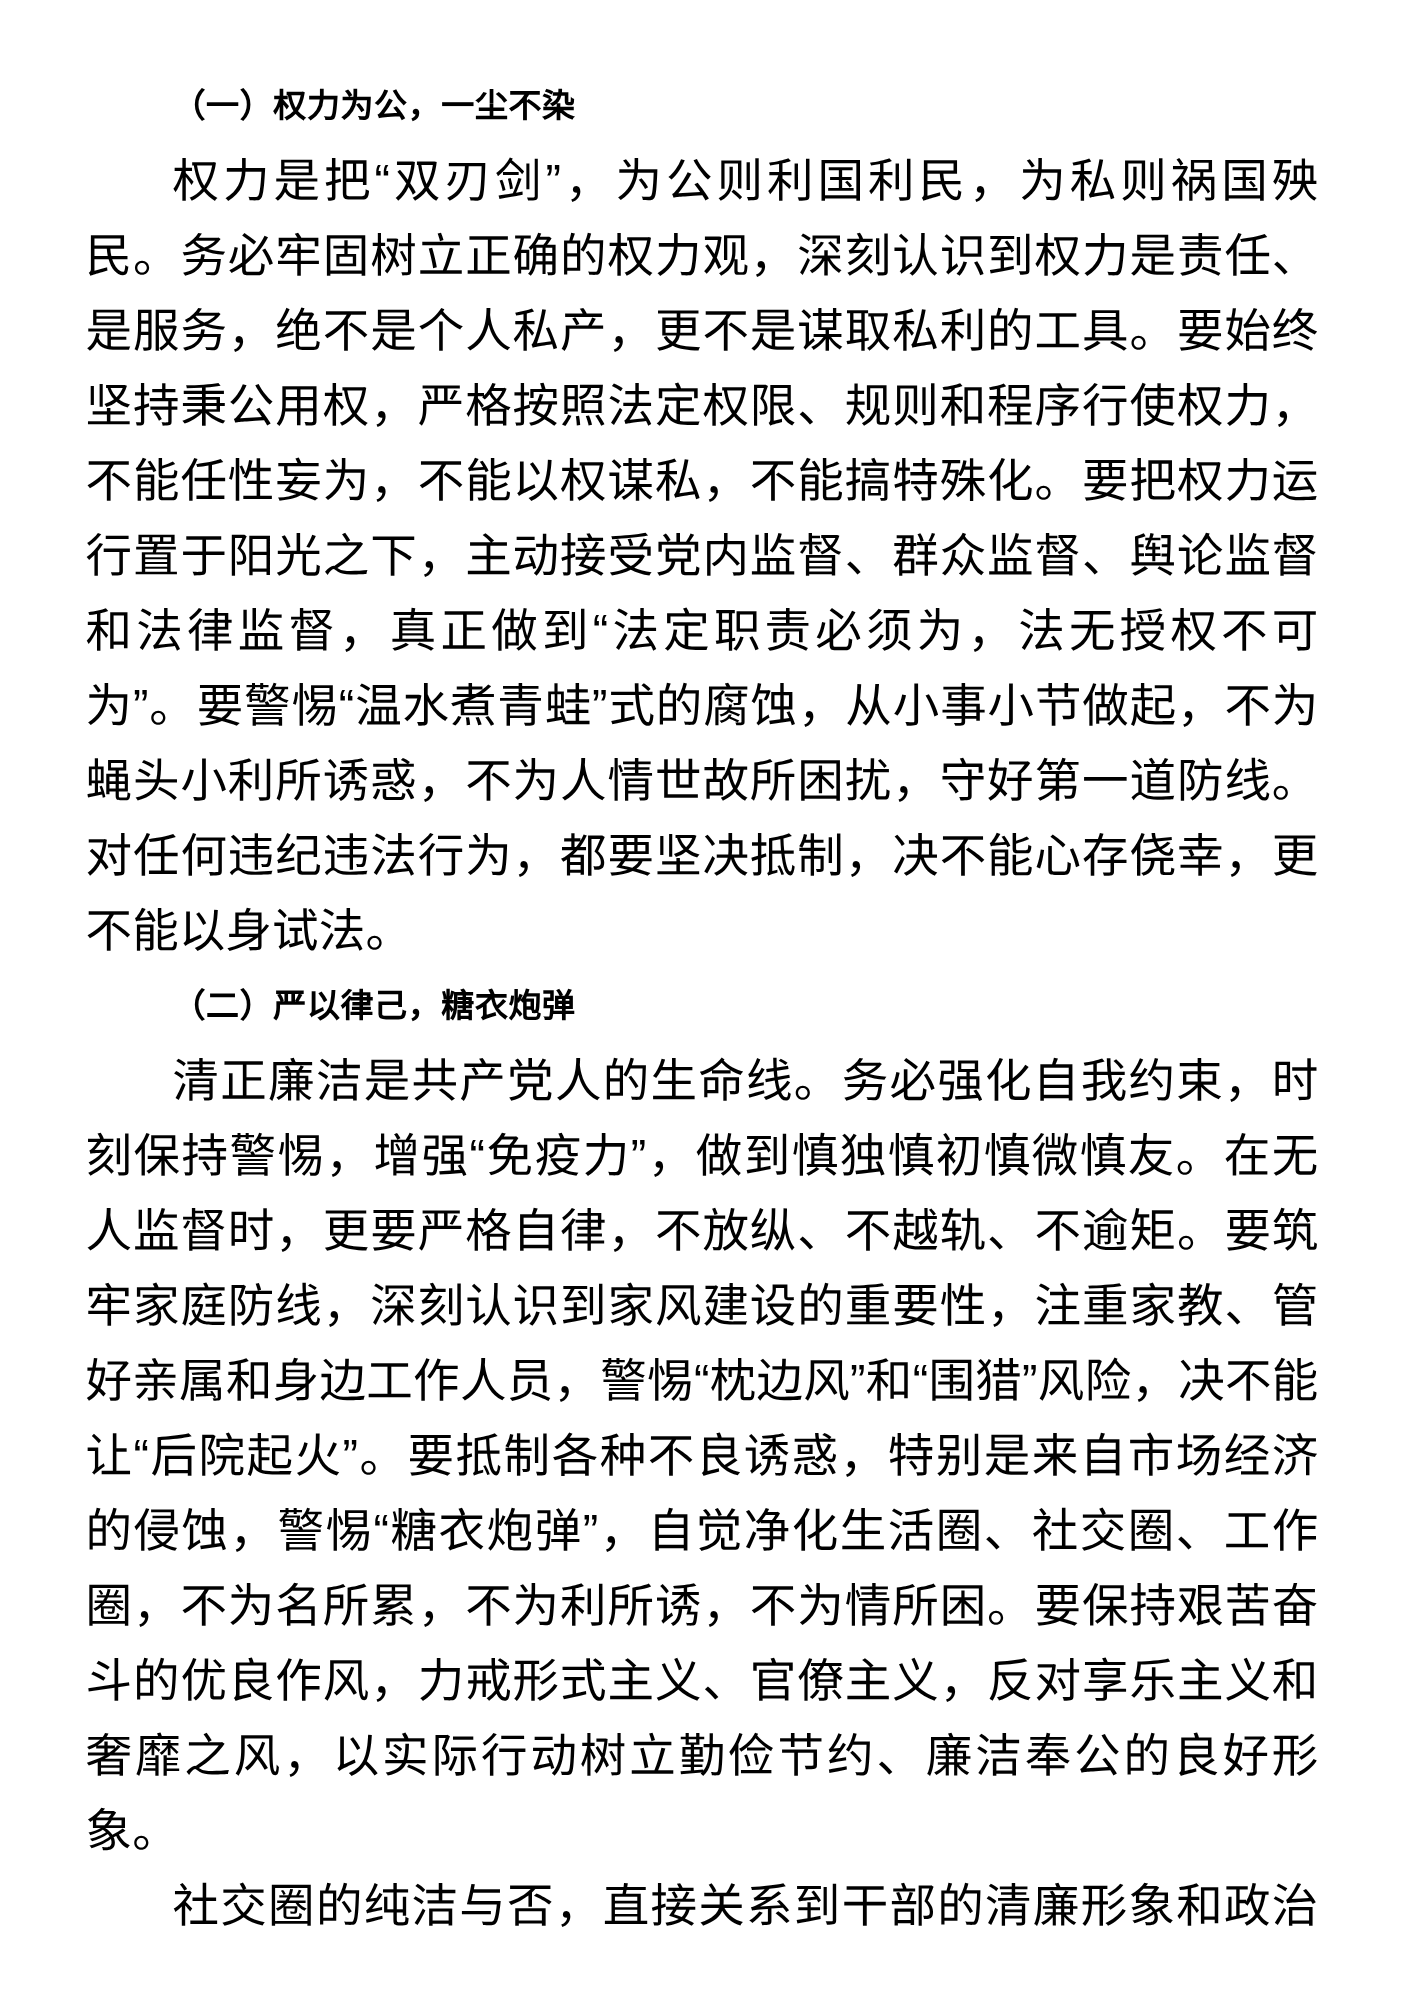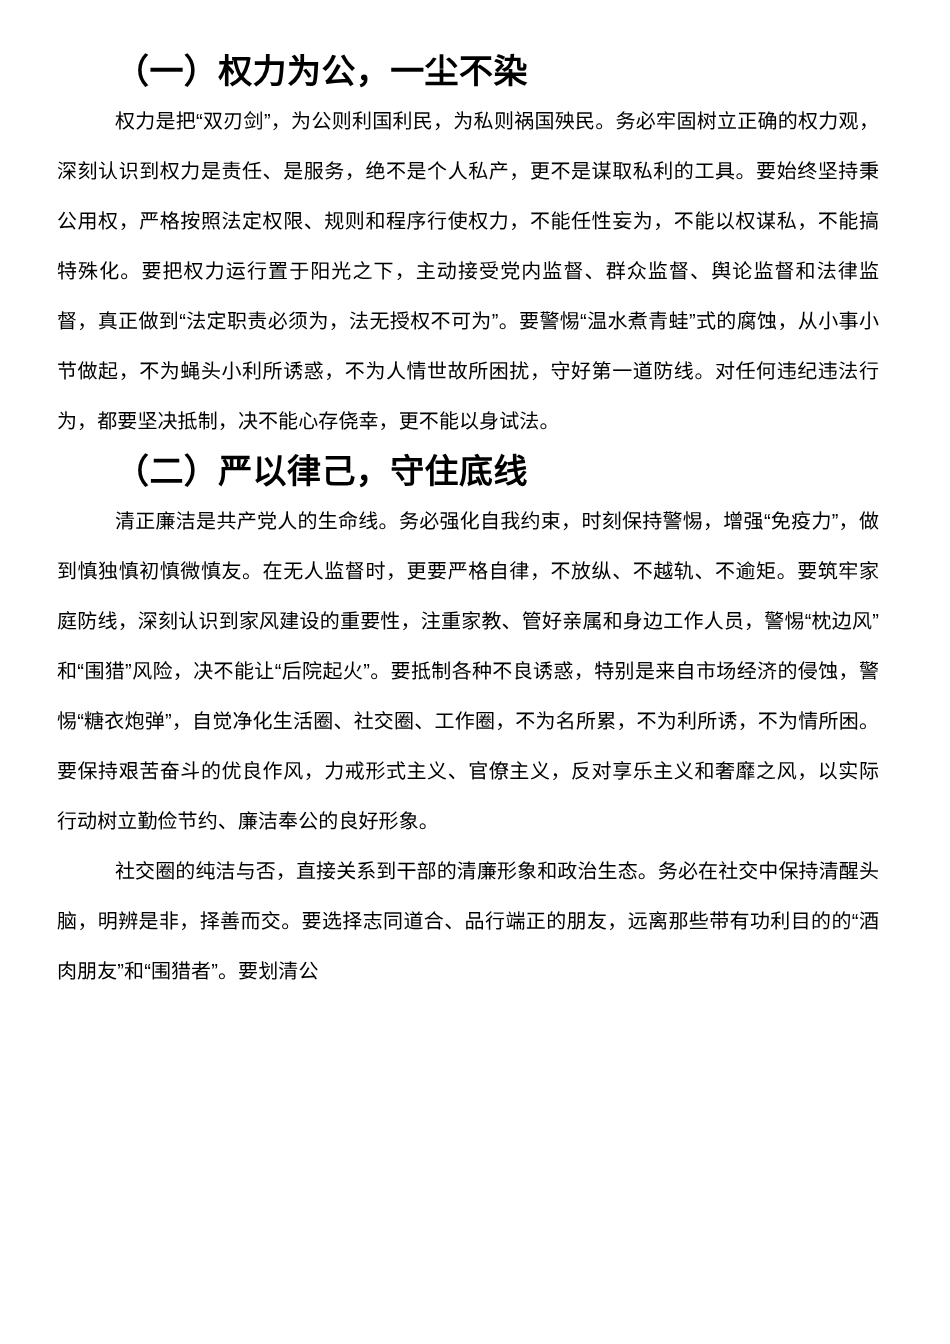--- a/index.html
+++ b/index.html
@@ -20,31 +20,31 @@
     overflow: hidden;
     box-sizing: border-box;
   }
   .content {
     position: absolute;
     left: 57px;
     top: 46px;
     width: 822px;
   }
   .doc-heading {
-    font-size: 34px;
+    font-size: 22px;
     font-weight: bold;
     line-height: 50px;
     letter-spacing: 0.4px;
     text-indent: 58px;
     margin: 0;
     padding: 0;
     white-space: nowrap;
   }
   .doc-para {
-    font-size: 20px;
+    font-size: 31px;
     font-weight: normal;
     line-height: 50px;
     letter-spacing: 0.1px;
     text-indent: 58px;
     margin: 0;
     padding: 0;
     text-align: justify;
     text-justify: inter-ideograph;
     text-align-last: left;
   }
@@ -63,21 +63,21 @@
 
 <div class="page">
   <div class="content">
 
     <div class="block">
       <h2 class="doc-heading">（一）权力为公，一尘不染</h2>
       <p class="doc-para">权力是把“双刃剑”，为公则利国利民，为私则祸国殃民。务必牢固树立正确的权力观，深刻认识到权力是责任、是服务，绝不是个人私产，更不是谋取私利的工具。要始终坚持秉公用权，严格按照法定权限、规则和程序行使权力，不能任性妄为，不能以权谋私，不能搞特殊化。要把权力运行置于阳光之下，主动接受党内监督、群众监督、舆论监督和法律监督，真正做到“法定职责必须为，法无授权不可为”。要警惕“温水煮青蛙”式的腐蚀，从小事小节做起，不为蝇头小利所诱惑，不为人情世故所困扰，守好第一道防线。对任何违纪违法行为，都要坚决抵制，决不能心存侥幸，更不能以身试法。</p>
     </div>
 
     <div class="block">
-      <h2 class="doc-heading">（二）严以律己，守住底线</h2>
+      <h2 class="doc-heading">（二）严以律己，糖衣炮弹</h2>
       <p class="doc-para">清正廉洁是共产党人的生命线。务必强化自我约束，时刻保持警惕，增强“免疫力”，做到慎独慎初慎微慎友。在无人监督时，更要严格自律，不放纵、不越轨、不逾矩。要筑牢家庭防线，深刻认识到家风建设的重要性，注重家教、管好亲属和身边工作人员，警惕“枕边风”和“围猎”风险，决不能让“后院起火”。要抵制各种不良诱惑，特别是来自市场经济的侵蚀，警惕“糖衣炮弹”，自觉净化生活圈、社交圈、工作圈，不为名所累，不为利所诱，不为情所困。要保持艰苦奋斗的优良作风，力戒形式主义、官僚主义，反对享乐主义和奢靡之风，以实际行动树立勤俭节约、廉洁奉公的良好形象。</p>
     </div>
 
     <div class="block">
       <p class="doc-para">社交圈的纯洁与否，直接关系到干部的清廉形象和政治生态。务必在社交中保持清醒头脑，明辨是非，择善而交。要选择志同道合、品行端正的朋友，远离那些带有功利目的的“酒肉朋友”和“围猎者”。要划清公</p>
     </div>
 
   </div>
   <div class="clip-bottom"></div>
 </div>

